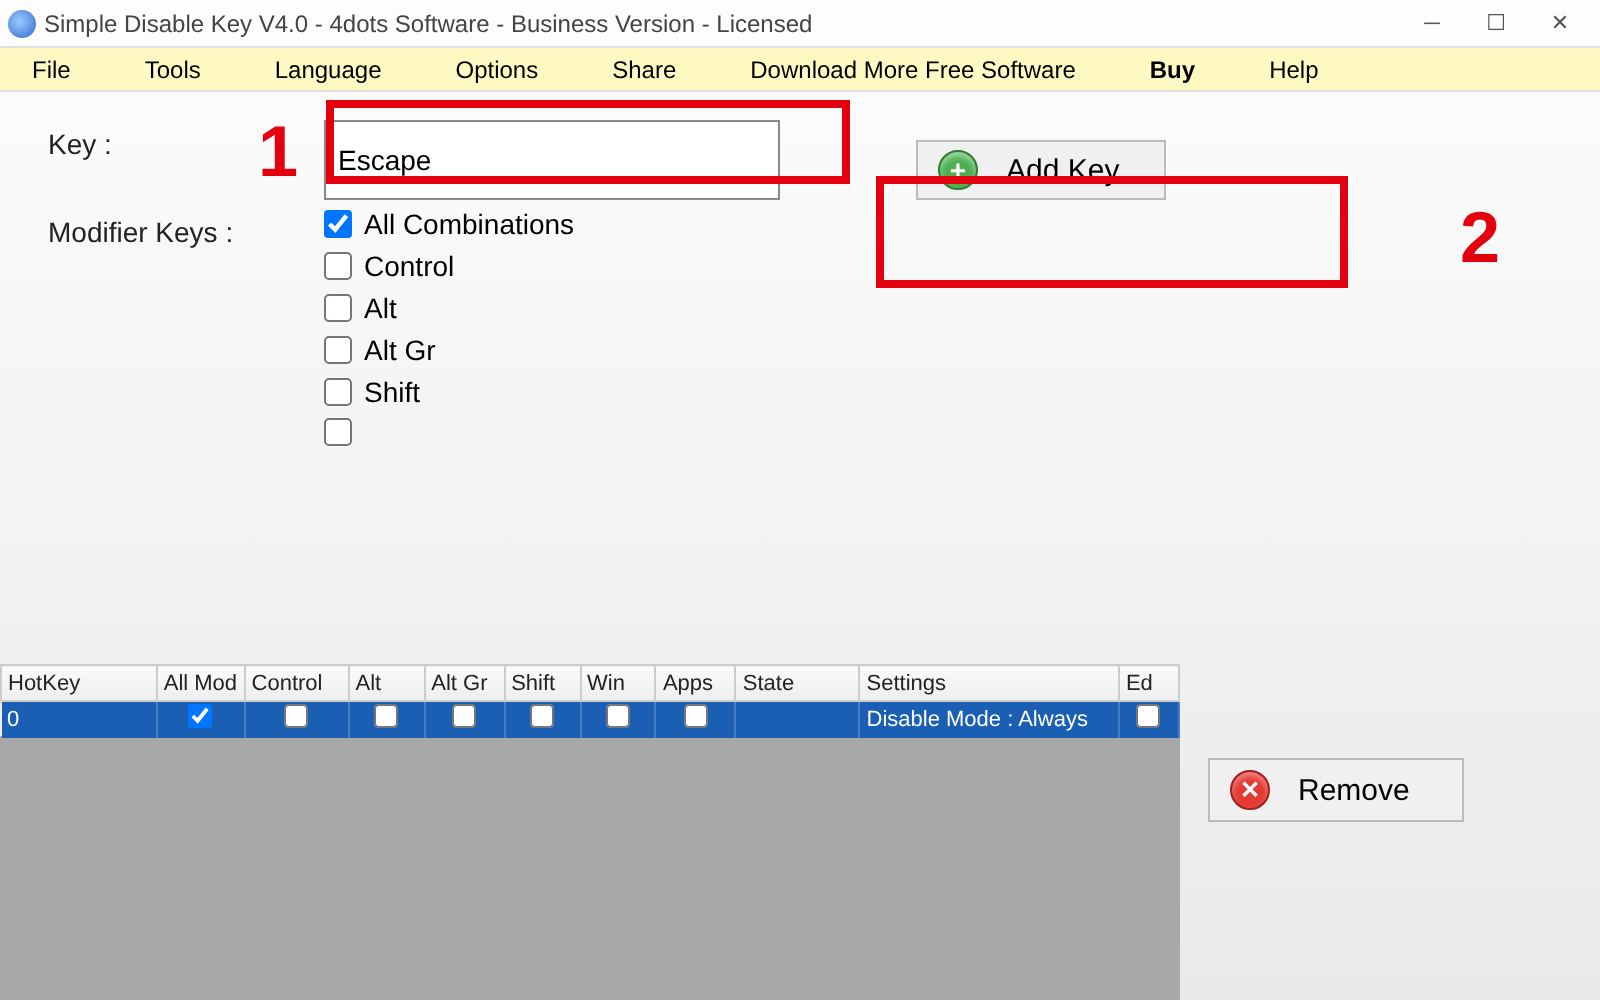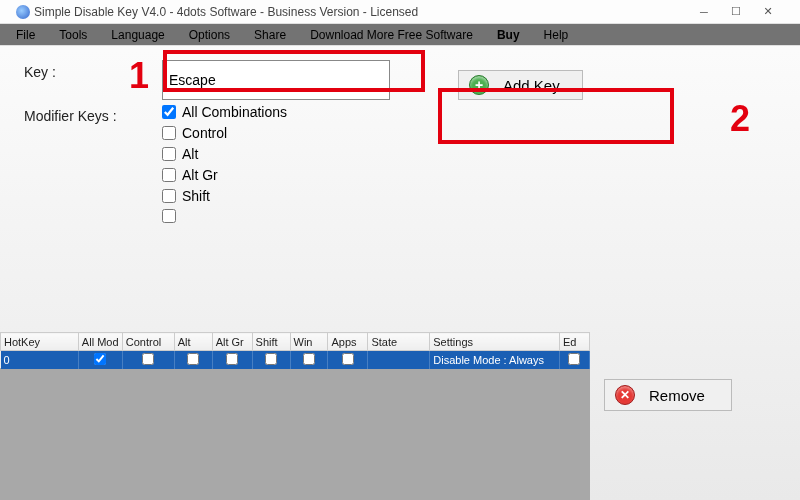--- a/index.html
+++ b/index.html
@@ -1,26 +1,26 @@
 <!DOCTYPE html>
 <html><head>
 <meta charset="utf-8">
 <style>
   * { box-sizing: border-box; margin: 0; padding: 0; font-family: "Segoe UI", Tahoma, sans-serif; }
   body { width: 800px; height: 500px; background: linear-gradient(180deg, #fdfdfd 0%, #e9e9e9 100%); overflow: hidden; position: relative; }
 
   
-  .titlebar { display: flex; align-items: center; justify-content: space-between; height: 24px; padding: 0 16px; background: #fdfdfd; border-bottom: 1px solid #e0e0e0; font-size: 12px; color: #444; }
+  .titlebar { display: flex; align-items: center; justify-content: space-between; height: 24px; padding: 0 4px; background: #fdfdfd; border-bottom: 1px solid #e0e0e0; font-size: 12px; color: #444; }
   .titlebar .title { display: flex; align-items: center; gap: 4px; }
   .titlebar .title .appicon { width: 14px; height: 14px; background: radial-gradient(circle at 40% 40%, #9cf, #36c); border-radius: 50%; }
   .winbtns { display: flex; gap: 0; }
   .winbtn { width: 32px; height: 20px; display: flex; align-items: center; justify-content: center; color: #555; font-size: 11px; }
 
   
-  .menubar { display: flex; gap: 4px; height: 22px; background: #737373; border-bottom: 1px solid #e0e0e0; padding: 0 6px; font-size: 12px; align-items: center; }
+  .menubar { display: flex; gap: 17px; height: 22px; background: #fef9c3; border-bottom: 1px solid #e0e0e0; padding: 0 6px; font-size: 12px; align-items: center; }
   .menuitem { padding: 2px 10px; cursor: default; }
   .menuitem.bold { font-weight: bold; }
 
   
   .form { position: relative; padding: 14px 24px 8px 24px; }
   .row { display: flex; align-items: flex-start; margin-bottom: 4px; }
   .label { width: 138px; font-size: 14px; color: #222; padding-top: 4px; }
   .keyinput { width: 228px; height: 40px; border: 1px solid #888; background: #fff; padding: 2px 6px; font-size: 14px; }
   .modlist { display: flex; flex-direction: column; gap: 5px; padding-top: 0; }
   .cb { display: flex; align-items: center; gap: 6px; font-size: 14px; }

